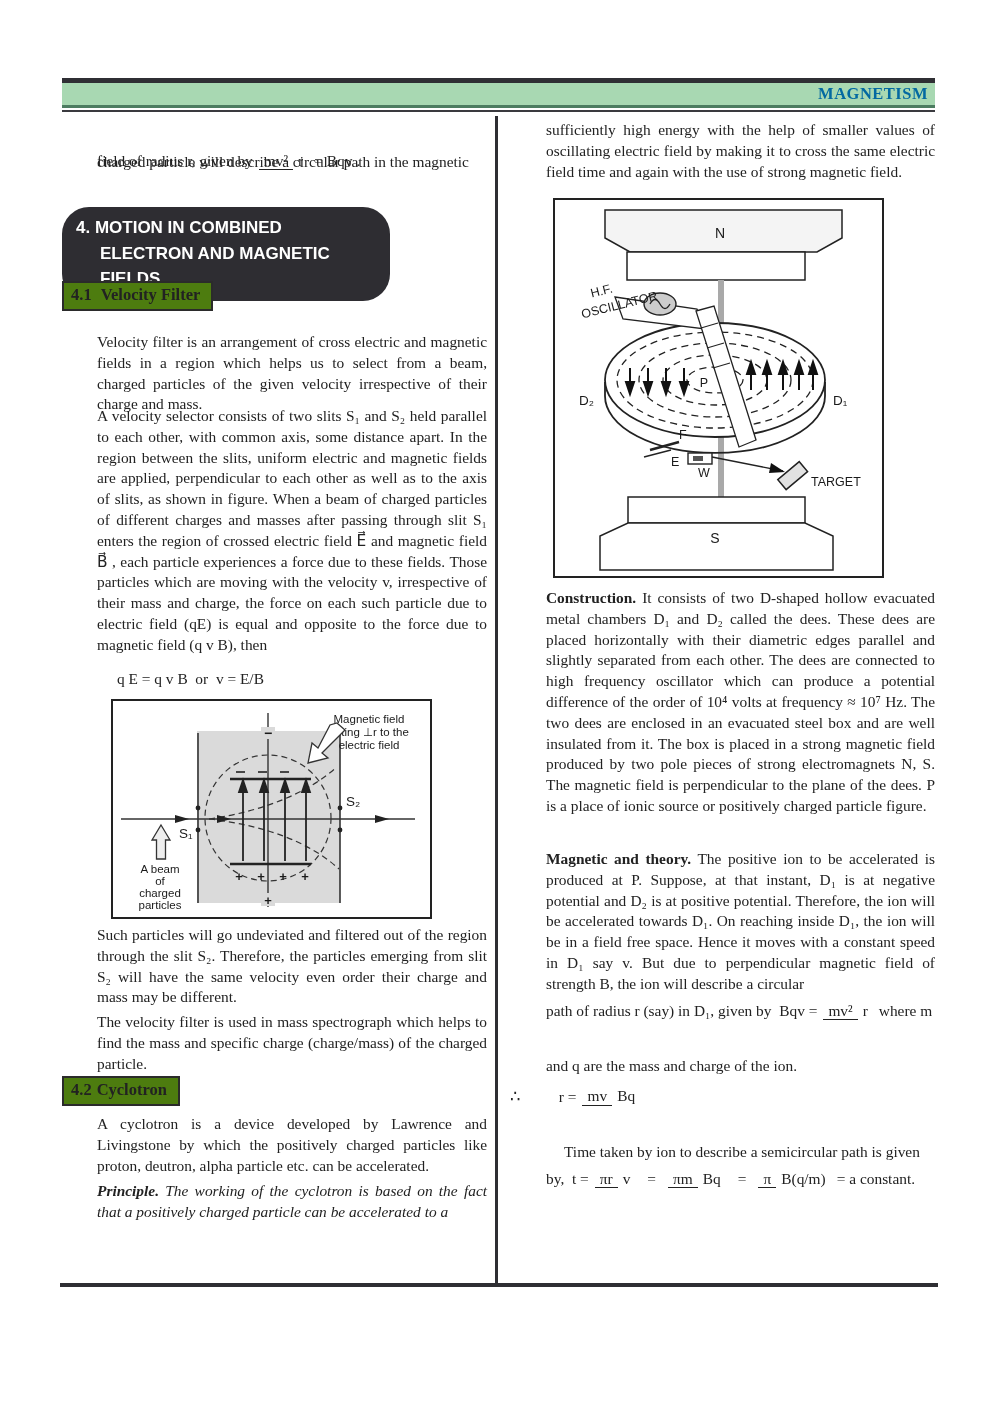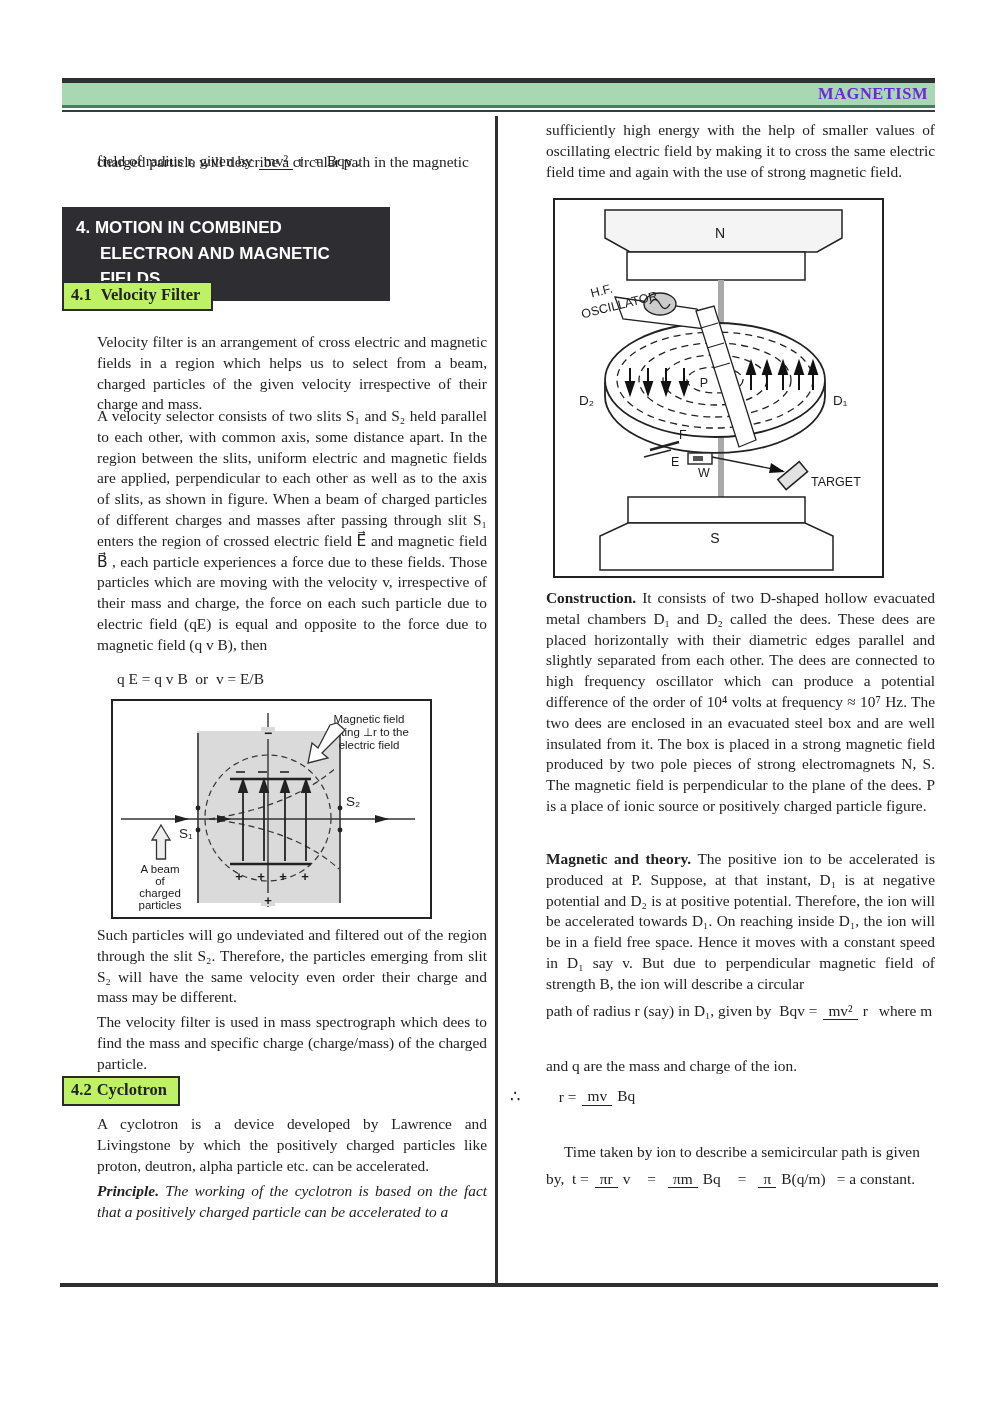--- a/index.html
+++ b/index.html
@@ -2,37 +2,37 @@
 <html><head>
 <meta charset="utf-8">
 <style>
   html,body{margin:0;padding:0;background:#ffffff;}
   .page{position:relative;width:992px;height:1403px;background:#ffffff;overflow:hidden;
         font-family:"Liberation Serif","DejaVu Serif","DejaVu Sans",serif;color:#222;}
   
   .hdr{position:absolute;left:62px;top:78px;width:873px;height:22px;background:#a8d8b2;
        border-top:5px solid #2f2f34;border-bottom:3px solid #4c7c60;}
   .hdr-title{position:absolute;right:7px;top:1px;font-weight:bold;font-size:16.5px;
-       letter-spacing:.5px;color:#6d28d9;}
+       letter-spacing:.5px;color:#0369a1;}
   .hdr-line2{position:absolute;left:62px;top:110px;width:873px;height:2px;background:#3a3a3f;}
   
   .divider{position:absolute;left:495px;top:116px;width:3px;height:1169px;background:#2e2e33;}
   .bottom-rule{position:absolute;left:60px;top:1283px;width:878px;height:4px;background:#2e2e33;}
   .col{position:absolute;top:118px;}
   .col-left{left:60px;width:428px;height:1165px;}
   .col-right{left:505px;width:432px;height:1165px;}
   .blk{position:absolute;}
   .par{font-size:15.4px;line-height:1.35;text-align:justify;}
   .lead{font-weight:bold;}
   
   .sec-box{background:#2e2d32;color:#fff;font-family:"Liberation Sans","DejaVu Sans",sans-serif;
        font-weight:bold;font-size:17px;line-height:1.5;padding:8px 10px 9px 14px;width:304px;}
   .sec-box .l2{display:block;padding-left:24px;}
   .sub-box{display:inline-block;border:2.5px solid #2b2b2b;padding:2px 11px 4px 7px;
-       font-weight:bold;font-size:16.5px;background:#bef264;}
+       font-weight:bold;font-size:16.5px;background:#4d7c0f;}
   .sub-box .num{margin-right:9px;}
   
   .frow{display:flex;align-items:center;font-size:15.4px;}
   .frow .gap{margin:0 6px;}
   .frac{display:inline-flex;align-items:flex-start;line-height:1.12;
        vertical-align:middle;margin:0 6px;}
   .frac .fnum{padding:0 5px;border-bottom:1.4px solid #222;}
   .frac .fden{padding:0 5px;}
   .therefore{font-size:17px;margin-right:30px;}
   
@@ -58,21 +58,21 @@
 
     <div class="blk frow" style="top:34px;left:37px;">
       <span>field of radius r, given by</span>
       <span class="frac">
         <span class="fnum">mv²</span>
         <span class="fden">r</span>
       </span>
       <span>= Bqv .</span>
     </div>
 
-    <div class="blk sec-box" style="top:89px;left:2px;">
+    <div class="blk sec-box" style="top:89px;left:2px;border-radius:27px;">
       <span>4. MOTION IN COMBINED</span>
       <span class="l2">ELECTRON AND MAGNETIC FIELDS</span>
     </div>
 
     <div class="blk" style="top:163px;left:2px;">
       <span class="sub-box"><span class="num">4.1</span><span>Velocity Filter</span></span>
     </div>
 
     <div class="blk par" style="top:202px;left:37px;width:390px;margin-top:12px;">Velocity filter is an arrangement of cross electric and magnetic fields in a region which helps us to select from a beam, charged particles of the given velocity irrespective of their charge and mass.</div>
 
@@ -161,21 +161,21 @@
           <text x="256" y="48">electric field</text>
         </g>
         <g>
           <polygon points="224,22 232,29 209,52 215,57 195,62 199,42 205,47 217,24" fill="#ffffff" stroke="#333" stroke-width="1.3"></polygon>
         </g>
       </svg>
     </div>
 
     <div class="blk par" style="top:807px;left:37px;width:390px;">Such particles will go undeviated and filtered out of the region through the slit S₂. Therefore, the particles emerging from slit S₂ will have the same velocity even order their charge and mass may be different.</div>
 
-    <div class="blk par" style="top:894px;left:37px;width:390px;">The velocity filter is used in mass spectrograph which dees to find the mass and specific charge (charge/mass) of the charged particle.</div>
+    <div class="blk par" style="top:894px;left:37px;width:390px;">The velocity filter is used in mass spectrograph which helps to find the mass and specific charge (charge/mass) of the charged particle.</div>
 
     <div class="blk" style="top:958px;left:2px;">
       <span class="sub-box"><span class="num" style="margin-right:5px;">4.2</span><span>Cyclotron</span></span>
     </div>
 
     <div class="blk par" style="top:996px;left:37px;width:390px;">A cyclotron is a device developed by Lawrence and Livingstone by which the positively charged particles like proton, deutron, alpha particle etc. can be accelerated.</div>
 
     <div class="blk par" style="top:1063px;left:37px;width:390px;font-style:italic;">
       <b class="lead">Principle.</b>
       <span>The working of the cyclotron is based on the fact that a positively charged particle can be accelerated to a</span>

